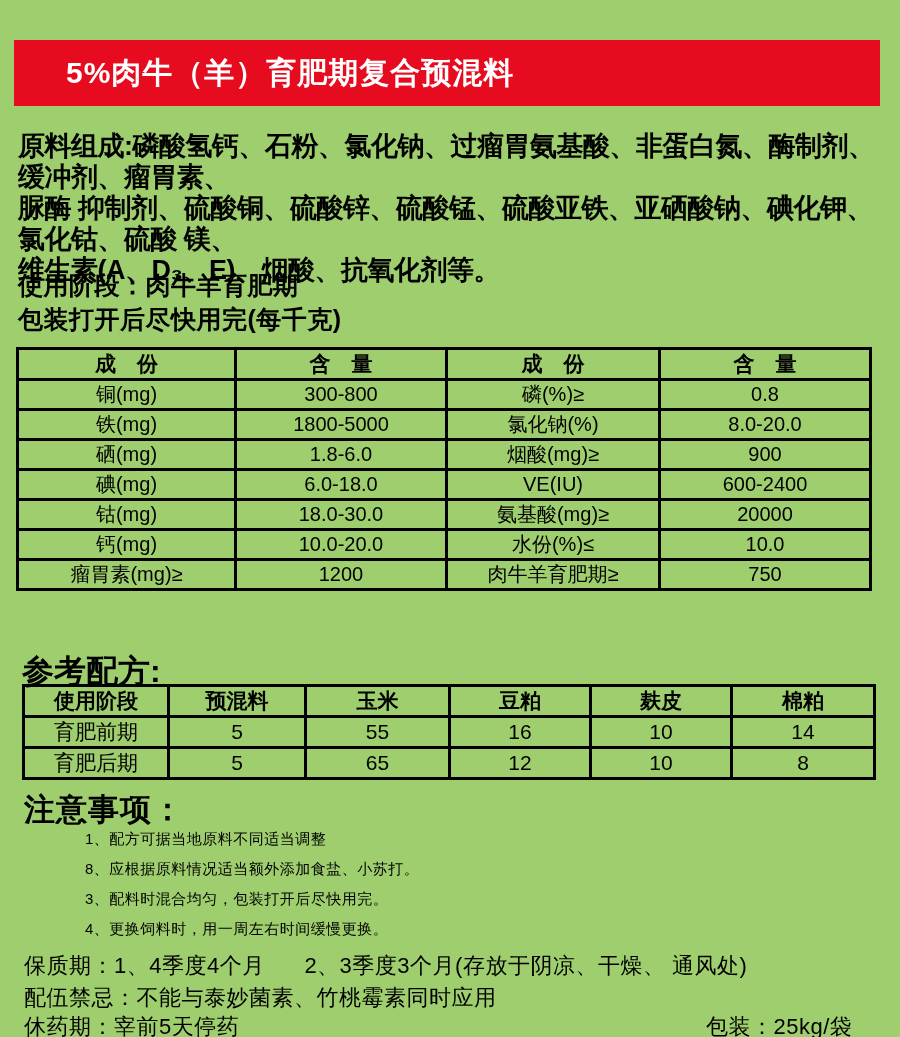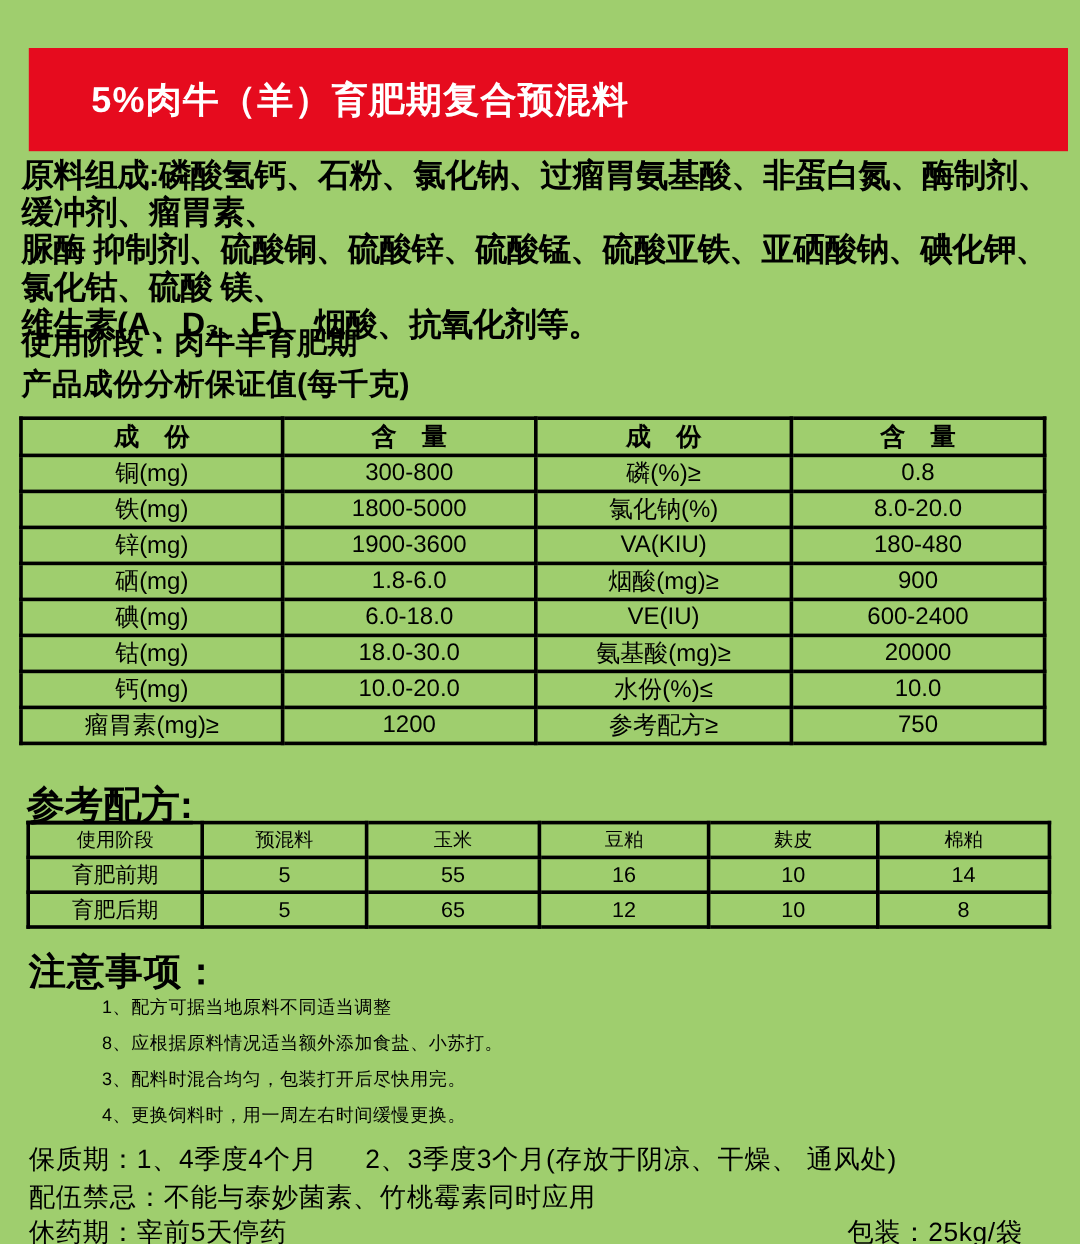--- a/index.html
+++ b/index.html
@@ -10,21 +10,21 @@
     --table_border:#000000;
   }
   html,body{margin:0;padding:0;}
   body{
     width:900px;height:1037px;position:relative;overflow:hidden;
     background:var(--background);
     color:var(--text);
     font-family:"Liberation Sans","DejaVu Sans",sans-serif;
   }
   .banner{
-    position:absolute;left:24px;top:40px;width:866px;height:86px;
+    position:absolute;left:14px;top:40px;width:866px;height:66px;
     background:var(--banner);color:var(--banner_text);
     display:flex;align-items:center;box-sizing:border-box;padding-left:52px;
     font-size:30px;font-weight:bold;letter-spacing:1px;
   }
   .composition{
     position:absolute;left:18px;top:131px;width:872px;
     font-size:27px;font-weight:bold;line-height:31px;letter-spacing:-0.5px;
   }
   .stage{
     position:absolute;left:18px;top:269px;
@@ -44,22 +44,22 @@
   .analysis-table th{font-size:21px;font-weight:bold;}
   .analysis-table .c0{width:215px;}
   .analysis-table .c1{width:208px;}
   .analysis-table .c2{width:210px;}
   .analysis-table .c3{width:208px;}
   .formula-title{
     position:absolute;left:22px;top:650px;
     font-size:32px;font-weight:bold;text-decoration:underline;
   }
   .formula-table{position:absolute;left:22px;top:684px;width:833px;}
-  .formula-table th{font-size:16px;font-weight:normal;}
-  .formula-table td{font-size:18px;margin-top:44px;}
+  .formula-table th{font-size:21px;font-weight:bold;}
+  .formula-table td{font-size:21px;margin-top:44px;}
   .formula-table .f0{width:142px;}
   .formula-table .f1{width:134px;}
   .formula-table .f2{width:141px;}
   .formula-table .f3{width:138px;}
   .formula-table .f4{width:138px;}
   .formula-table .f5{width:140px;}
   .notes-title{
     position:absolute;left:24px;top:789px;
     font-size:31px;font-weight:bold;letter-spacing:1px;
   }
@@ -81,47 +81,41 @@
   <span>5%肉牛（羊）育肥期复合预混料</span>
 </div>
 
 <div class="composition">
   <div>原料组成:磷酸氢钙、石粉、氯化钠、过瘤胃氨基酸、非蛋白氮、酶制剂、缓冲剂、瘤胃素、</div>
   <div>脲酶 抑制剂、硫酸铜、硫酸锌、硫酸锰、硫酸亚铁、亚硒酸钠、碘化钾、氯化钴、硫酸 镁、</div>
   <div>维生素(A、D₃、E)、烟酸、抗氧化剂等。</div>
 </div>
 
 <div class="stage">使用阶段：肉牛羊育肥期</div>
-<div class="analysis-title">产品成份分析保证值(每千克)</div>
+<div class="analysis-title">包装打开后尽快用完(每千克)</div>
 
 <table class="analysis-table">
   <tbody>
       <tr>
     <th class="c0">成　份</th>
     <th class="c1">含　量</th>
     <th class="c2">成　份</th>
     <th class="c3">含　量</th>
   </tr>
   <tr>
     <td class="c0">铜(mg)</td>
     <td class="c1">300-800</td>
     <td class="c2">磷(%)≥</td>
     <td class="c3">0.8</td>
   </tr>
   <tr>
     <td>铁(mg)</td>
     <td>1800-5000</td>
     <td>氯化钠(%)</td>
     <td>8.0-20.0</td>
-  </tr>
-  <tr>
-    <td>锌(mg)</td>
-    <td>1900-3600</td>
-    <td>VA(KIU)</td>
-    <td>180-480</td>
   </tr>
   <tr>
     <td>硒(mg)</td>
     <td>1.8-6.0</td>
     <td>烟酸(mg)≥</td>
     <td>900</td>
   </tr>
   <tr>
     <td>碘(mg)</td>
     <td>6.0-18.0</td>
@@ -136,21 +130,21 @@
   </tr>
   <tr>
     <td>钙(mg)</td>
     <td>10.0-20.0</td>
     <td>水份(%)≤</td>
     <td>10.0</td>
   </tr>
   <tr>
     <td>瘤胃素(mg)≥</td>
     <td>1200</td>
-    <td>参考配方≥</td>
+    <td>肉牛羊育肥期≥</td>
     <td>750</td>
   </tr>
 </tbody>
   </table>
 
 <div class="formula-title">参考配方:</div>
 
 <table class="formula-table">
   <tbody>
       <tr>

